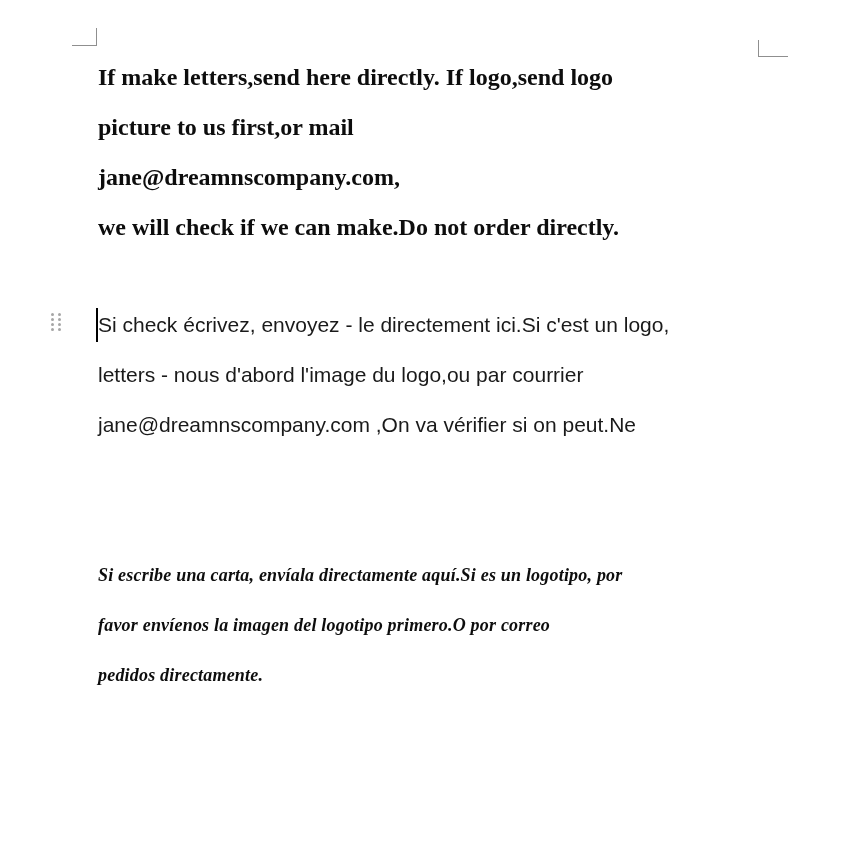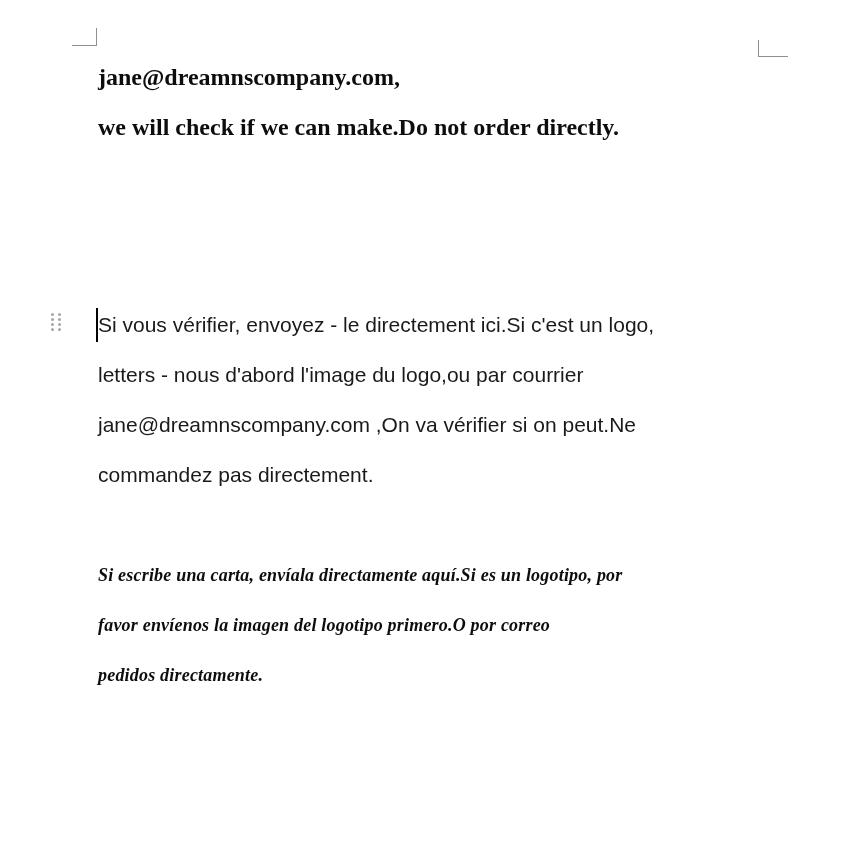--- a/index.html
+++ b/index.html
@@ -77,41 +77,42 @@
     margin: auto;
   }
 </style>
 </head>
 <body>
 
 <div class="crop crop-left"></div>
 <div class="crop crop-right"></div>
 
 <div class="para para-en">
+  <div class="line">If make letters,send here directly. If logo,send logo</div>
+  <div class="line">picture to us first,or mail</div>
   <div class="line">jane@dreamnscompany.com,</div>
   <div class="line">we will check if we can make.Do not order directly.</div>
 </div>
 
 <div class="drag-handle">
   <i></i>
     <i></i>
     <i></i>
     <i></i>
     <i></i>
     <i></i>
     <i></i>
     <i></i>
 </div>
 
 <div class="caret"></div>
 
 <div class="para para-fr">
-  <div class="line">Si vous vérifier, envoyez - le directement ici.Si c'est un logo,</div>
+  <div class="line">Si check écrivez, envoyez - le directement ici.Si c'est un logo,</div>
   <div class="line">letters - nous d'abord l'image du logo,ou par courrier</div>
   <div class="line">jane@dreamnscompany.com ,On va vérifier si on peut.Ne</div>
-  <div class="line">commandez pas directement.</div>
 </div>
 
 <div class="para para-es">
   <div class="line">Si escribe una carta, envíala directamente aquí.Si es un logotipo, por</div>
   <div class="line">favor envíenos la imagen del logotipo primero.O por correo</div>
   <div class="line">pedidos directamente.</div>
 </div>
 
 </body></html>

